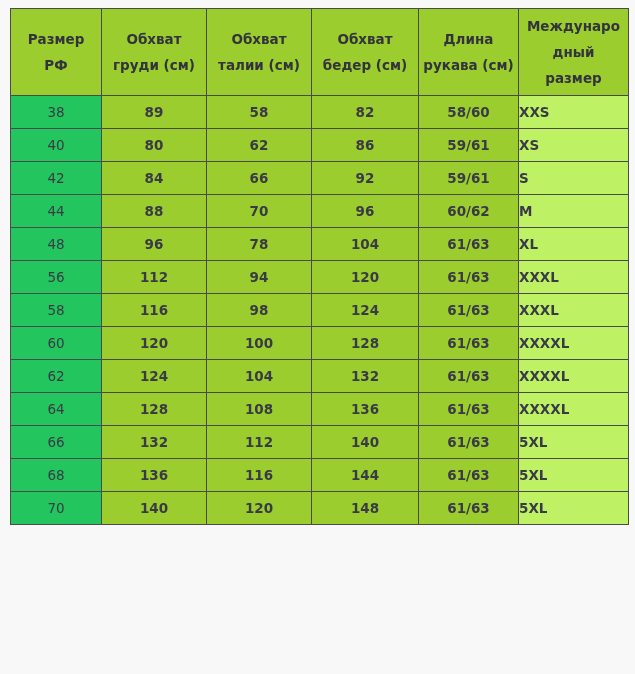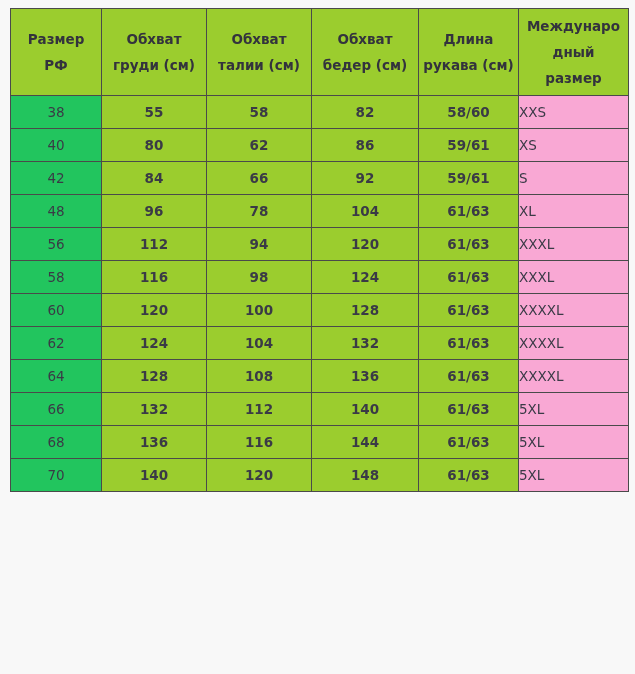--- a/index.html
+++ b/index.html
@@ -65,23 +65,23 @@
     background: #22c55e;
     text-align: center;
     font-weight: normal;
   }
   td.cell-green {
     background: #9bcd2e;
     text-align: center;
     font-weight: bold;
   }
   td.cell-intl {
-    background: #f9a8d4;
+    background: #bef264;
     text-align: left;
-    font-weight: normal;
+    font-weight: bold;
     padding-left: 22px;
   }
 </style>
 </head>
 <body>
 
 <div class="table-wrap">
   <table class="size-table">
     <colgroup>
       <col class="c0">
@@ -97,21 +97,21 @@
         <th>Обхват груди (см)</th>
         <th>Обхват талии (см)</th>
         <th>Обхват бедер (см)</th>
         <th>Длина рукава (см)</th>
         <th>Международный размер</th>
       </tr>
     </thead>
     <tbody id="tbody">
         <tr>
           <td class="cell-ru">38</td>
-          <td class="cell-green">55</td>
+          <td class="cell-green">89</td>
           <td class="cell-green">58</td>
           <td class="cell-green">82</td>
           <td class="cell-green">58/60</td>
           <td class="cell-intl">XXS</td>
         </tr>
         <tr>
           <td class="cell-ru">40</td>
           <td class="cell-green">80</td>
           <td class="cell-green">62</td>
           <td class="cell-green">86</td>
@@ -120,20 +120,28 @@
         </tr>
         <tr>
           <td class="cell-ru">42</td>
           <td class="cell-green">84</td>
           <td class="cell-green">66</td>
           <td class="cell-green">92</td>
           <td class="cell-green">59/61</td>
           <td class="cell-intl">S</td>
         </tr>
         <tr>
+          <td class="cell-ru">44</td>
+          <td class="cell-green">88</td>
+          <td class="cell-green">70</td>
+          <td class="cell-green">96</td>
+          <td class="cell-green">60/62</td>
+          <td class="cell-intl">M</td>
+        </tr>
+        <tr>
           <td class="cell-ru">48</td>
           <td class="cell-green">96</td>
           <td class="cell-green">78</td>
           <td class="cell-green">104</td>
           <td class="cell-green">61/63</td>
           <td class="cell-intl">XL</td>
         </tr>
         <tr>
           <td class="cell-ru">56</td>
           <td class="cell-green">112</td>

